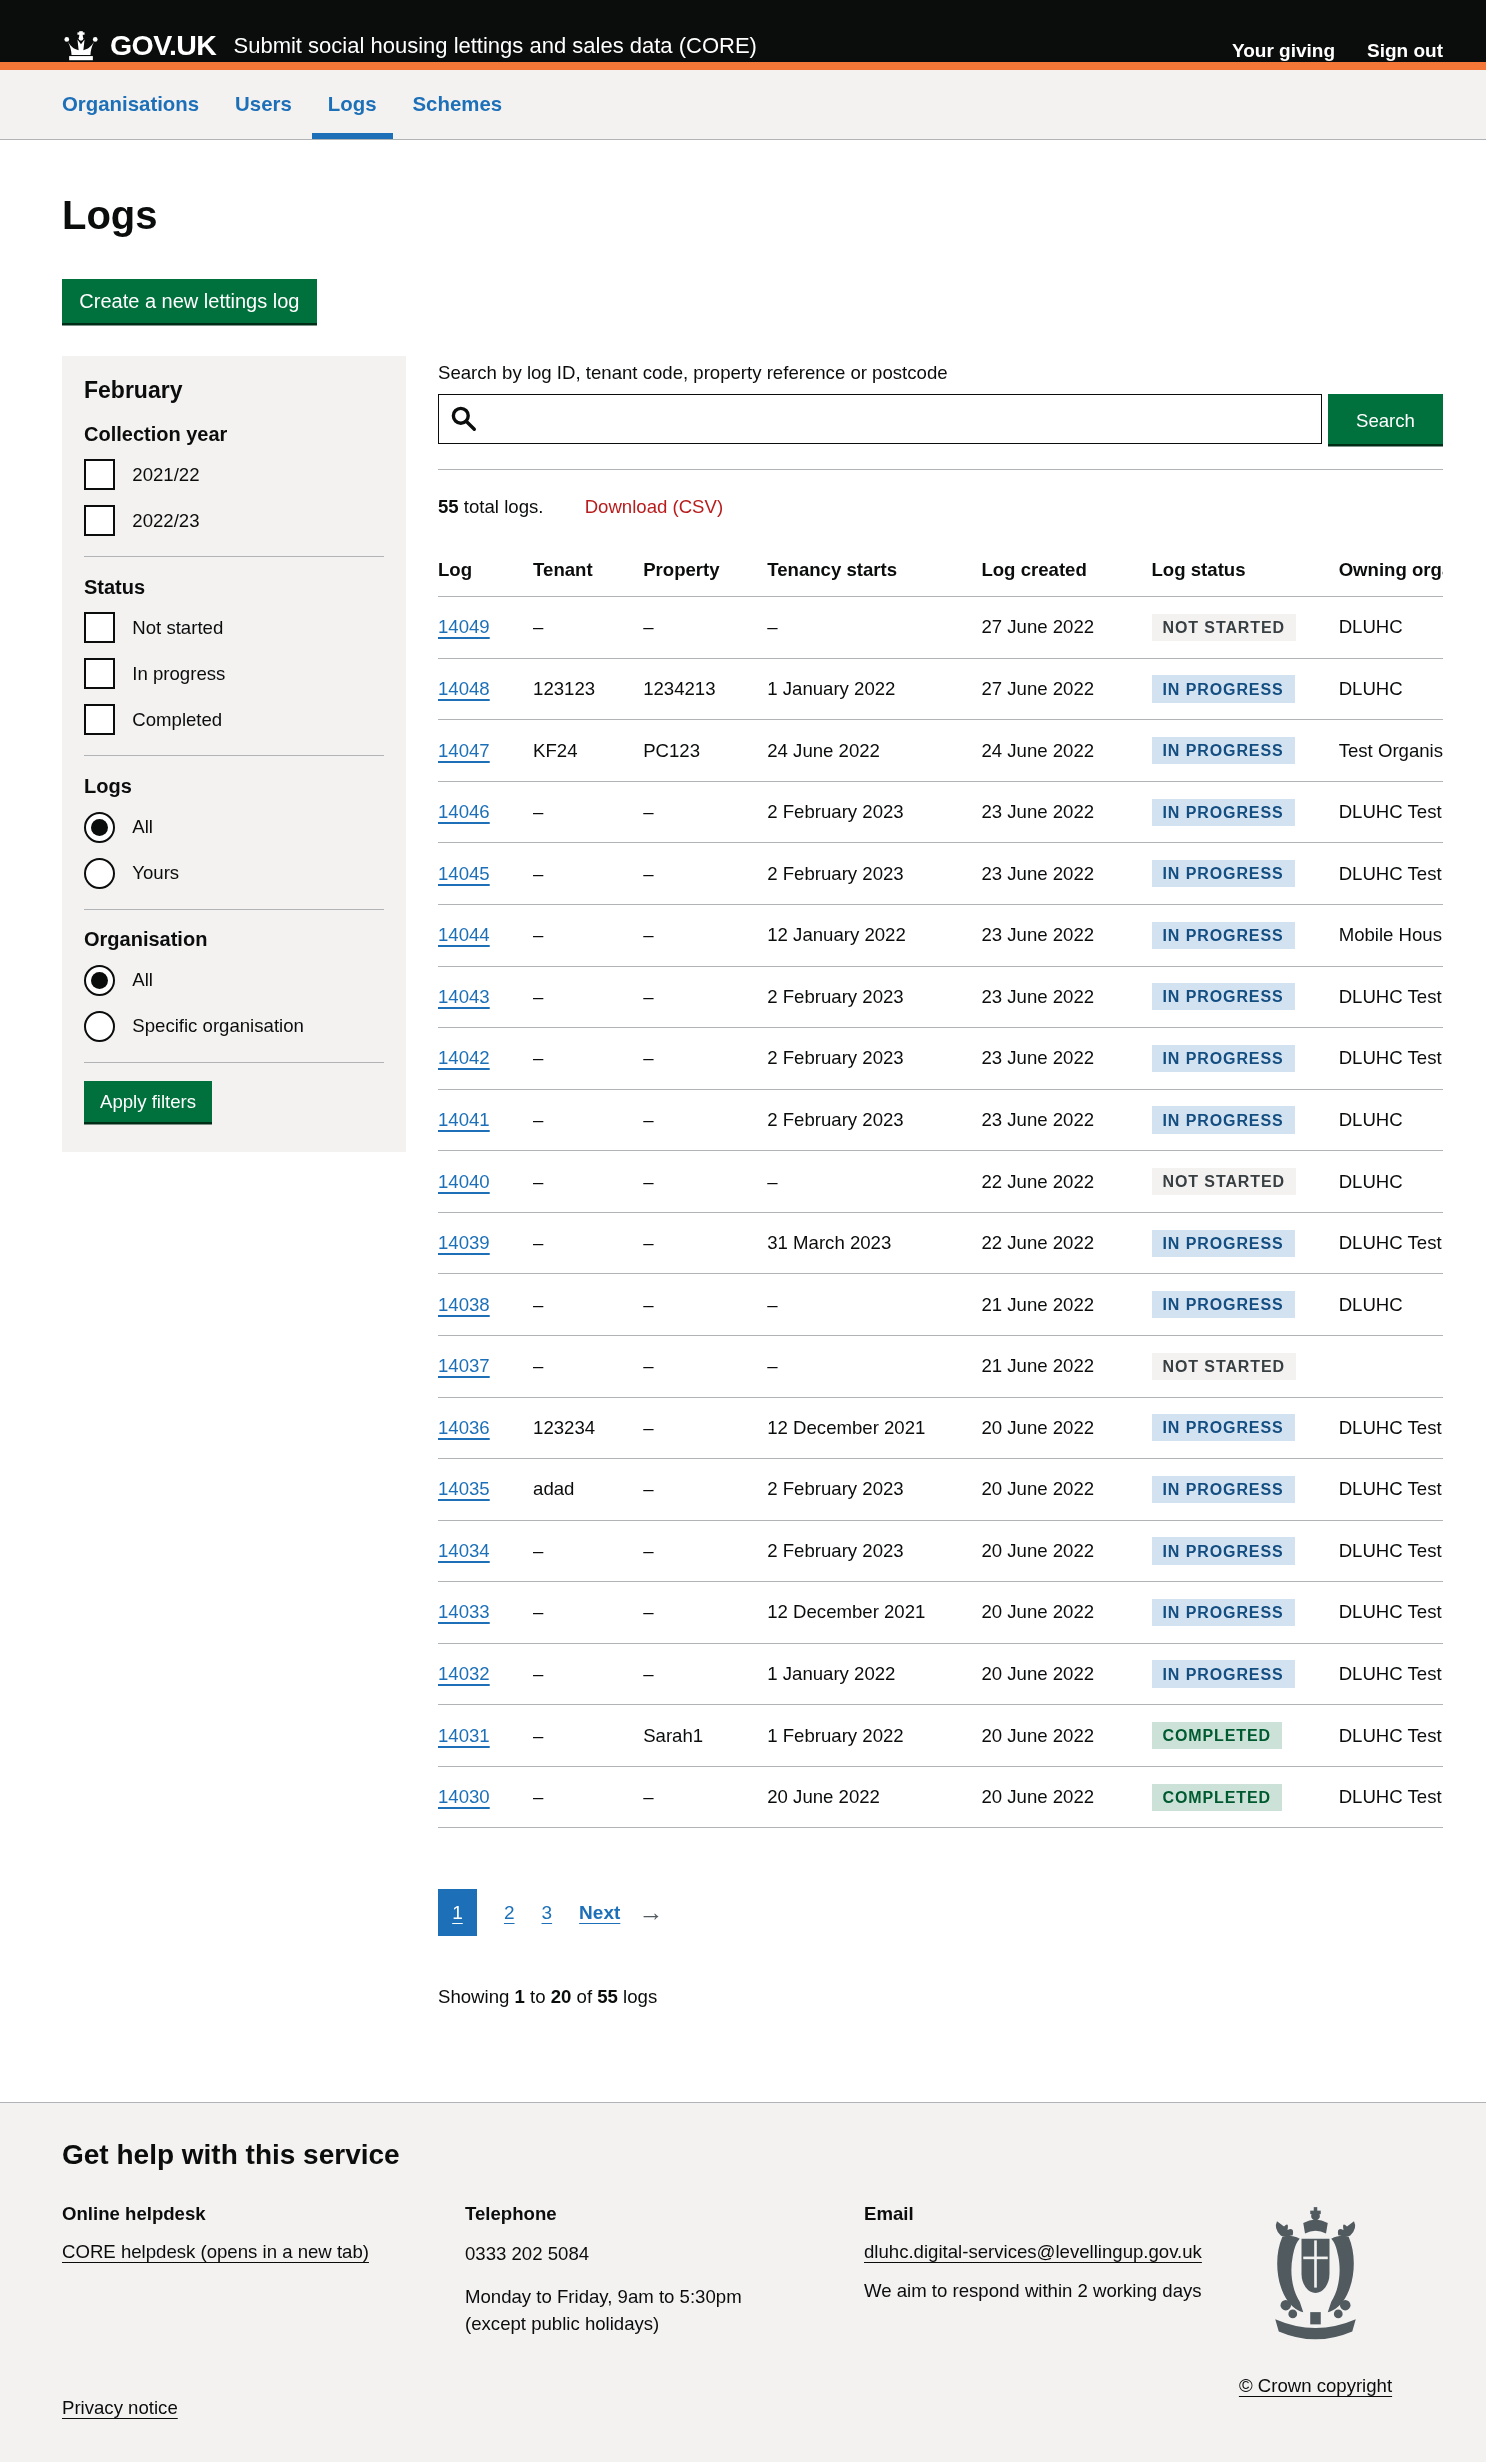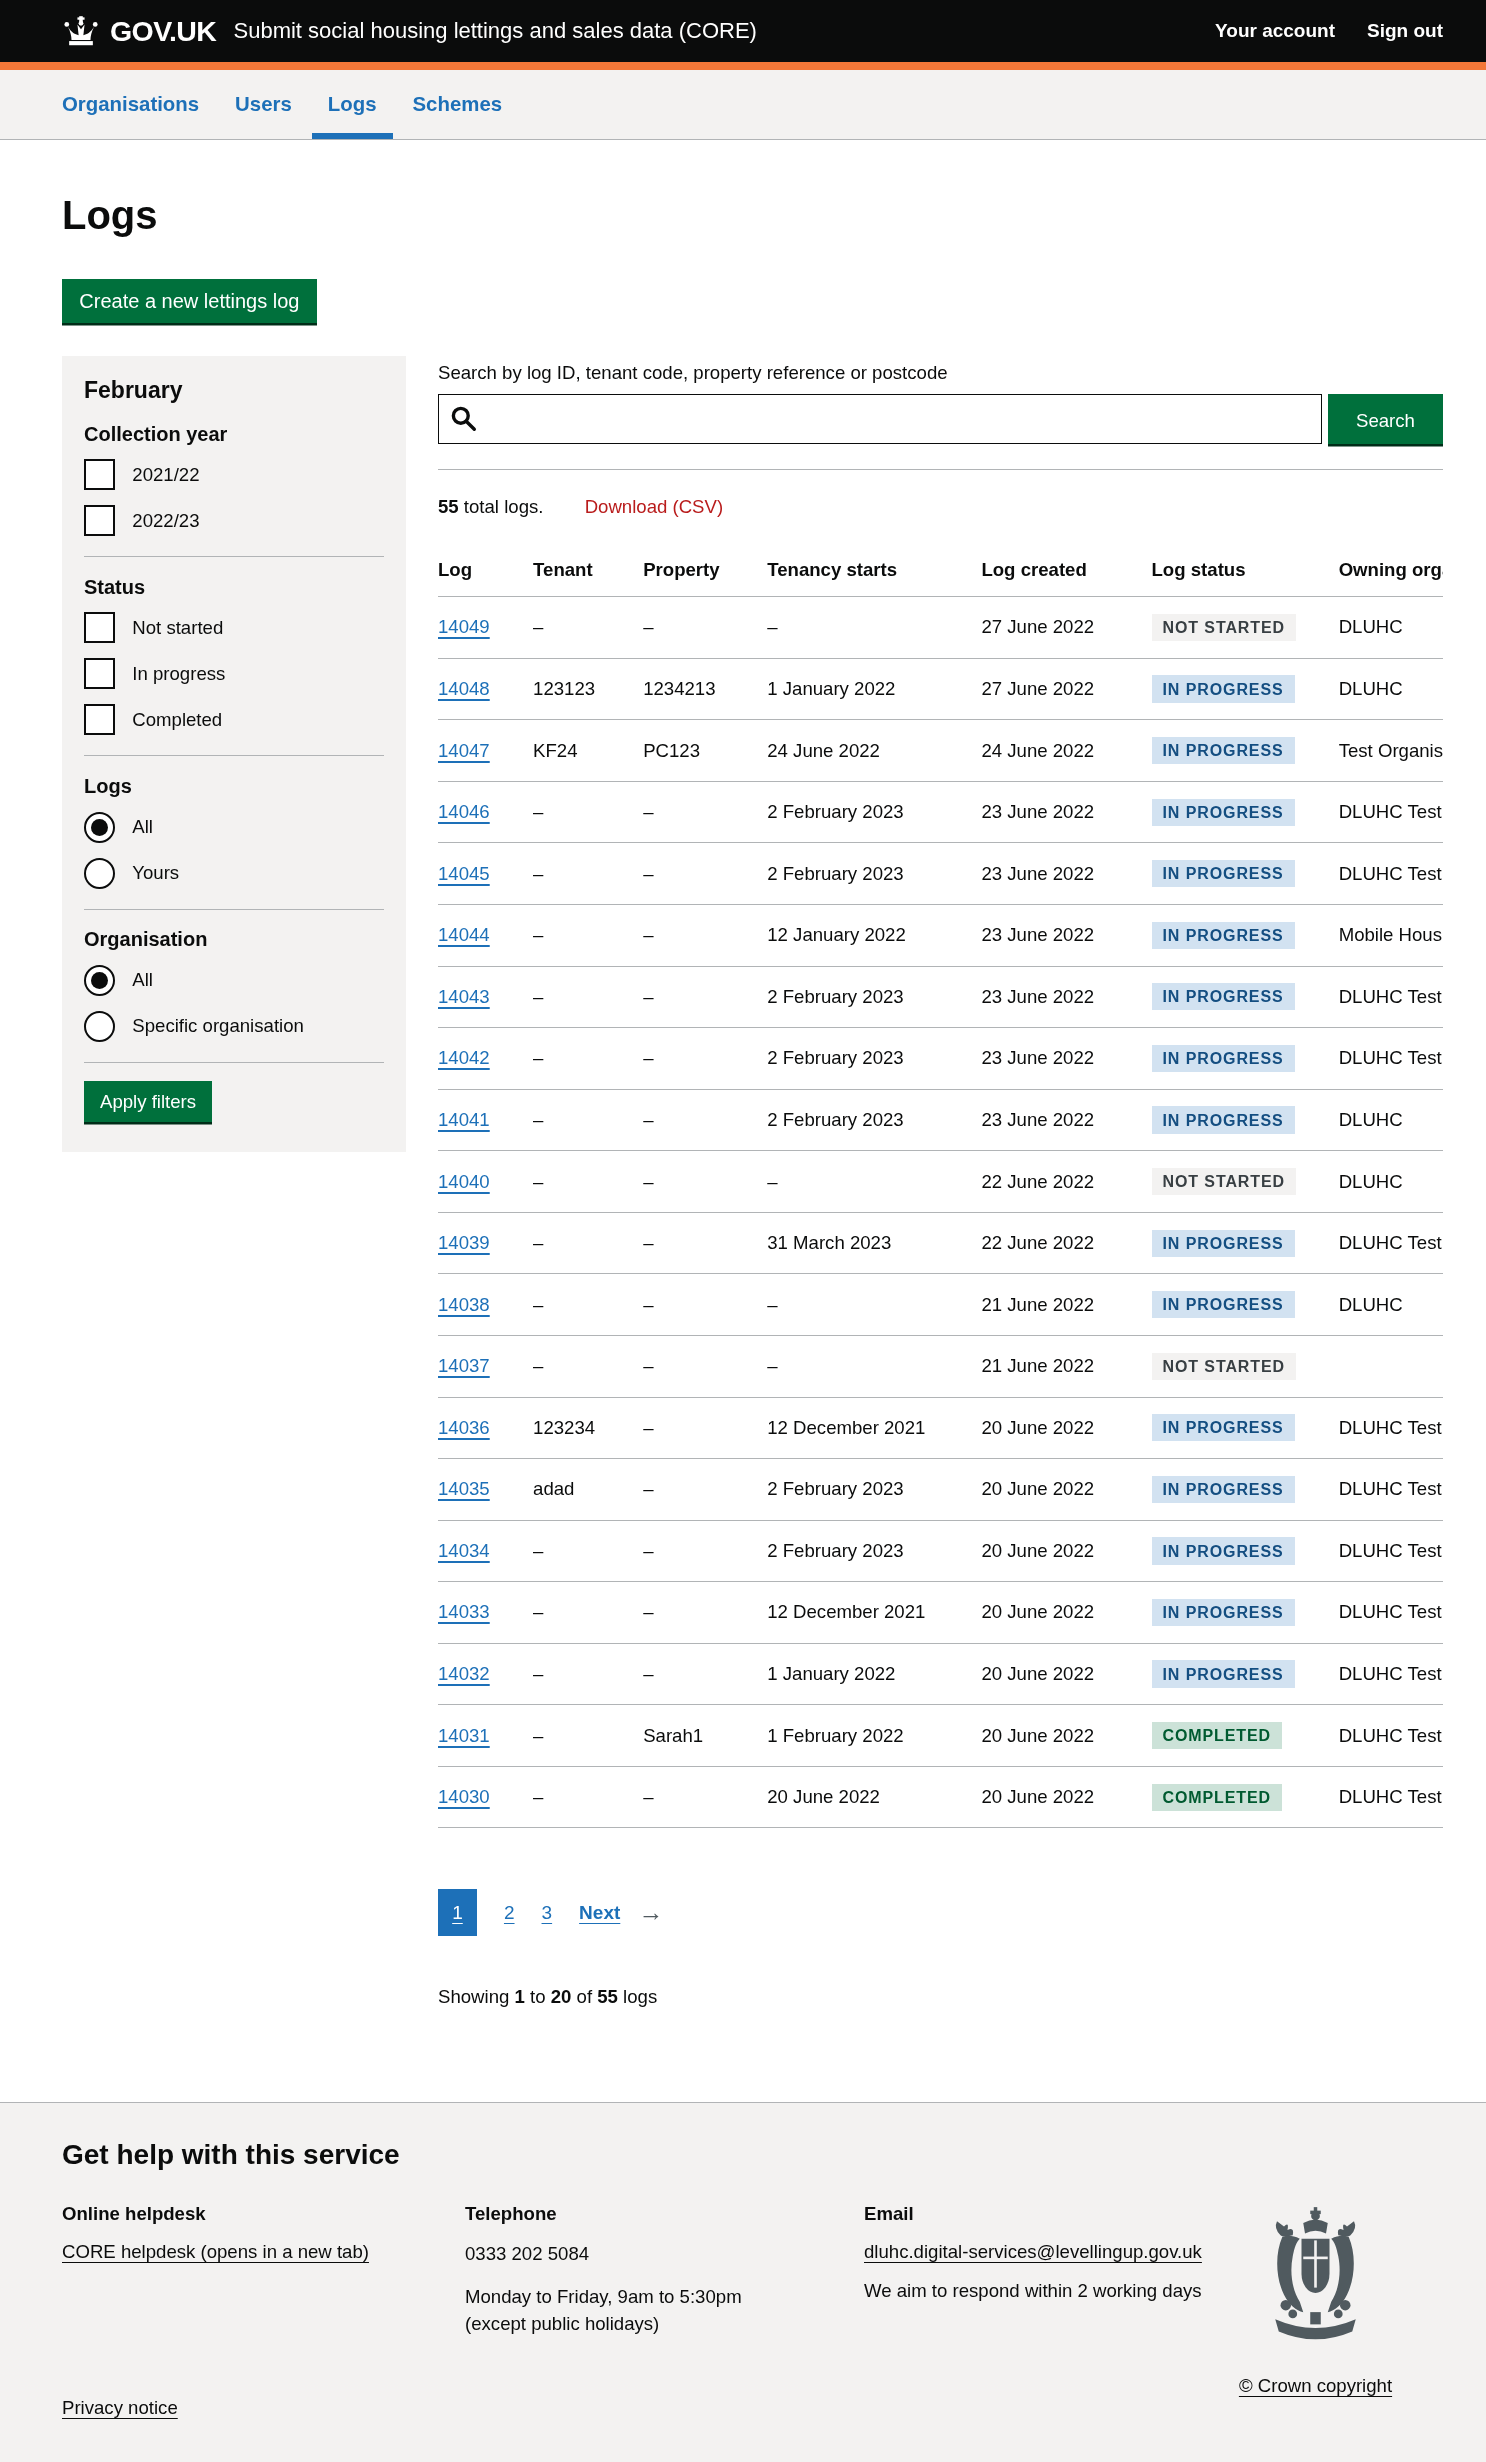--- a/index.html
+++ b/index.html
@@ -2,21 +2,21 @@
 <html style="font-size:10px"><head>
 <meta charset="utf-8">
 <style>
   * { margin:0; padding:0; box-sizing:border-box; }
   body { font-family:"Liberation Sans","DejaVu Sans",sans-serif; color:#0b0c0c; background:#fff; }
   .page { width:1486px; height:2462px; overflow:hidden; display:flex; flex-direction:column; background:#fff; }
   .container { padding-left:62px; padding-right:43px; }
 
   
   .govuk-header { background:#0b0c0c; border-bottom:8.7px solid #f47738; }
-  .header-inner { height:62px; display:flex; align-items:center; justify-content:space-between; }
+  .header-inner { height:62px; display:flex; align-items:flex-end; justify-content:space-between; }
   .header-left { display:flex; align-items:center; }
   .crown { margin-right:10px; display:flex; }
   .logotype { color:#fff; font-weight:bold; font-size:28.5px; letter-spacing:-0.6px; margin-right:17.3px; }
   .service-name { color:#fff; font-size:22px; font-weight:400; }
   .header-right { display:flex; gap:32px; }
   .header-link { color:#fff; font-size:19px; font-weight:bold; text-decoration:none; cursor:pointer; }
 
   
   .phase-banner { padding:16px 0; background:#fff; }
   .phase-inner { display:flex; align-items:center; }
@@ -119,21 +119,21 @@
               <circle cx="56" cy="16" r="4"></circle>
               <circle cx="32" cy="14" r="4"></circle>
             <path d="M10 20 C16 30 22 33 28 34 L26 16 L32 24 L38 16 L36 34 C42 33 48 30 54 20 C50 28 48 36 48 42 L16 42 C16 36 14 28 10 20 Z"></path>
             <rect x="12" y="44" width="40" height="7"></rect>
           </svg>
         </span>
         <span class="logotype">GOV.UK</span>
         <span class="service-name">Submit social housing lettings and sales data (CORE)</span>
       </div>
       <div class="header-right">
-        <a class="header-link">Your account</a>
+        <a class="header-link">Your giving</a>
         <a class="header-link">Sign out</a>
       </div>
     </div>
   </header>
 
 
   <nav class="primary-nav">
     <div class="container nav-inner" id="nav-items">
         <a class="nav-item">Organisations</a>
         <a class="nav-item">Users</a>

